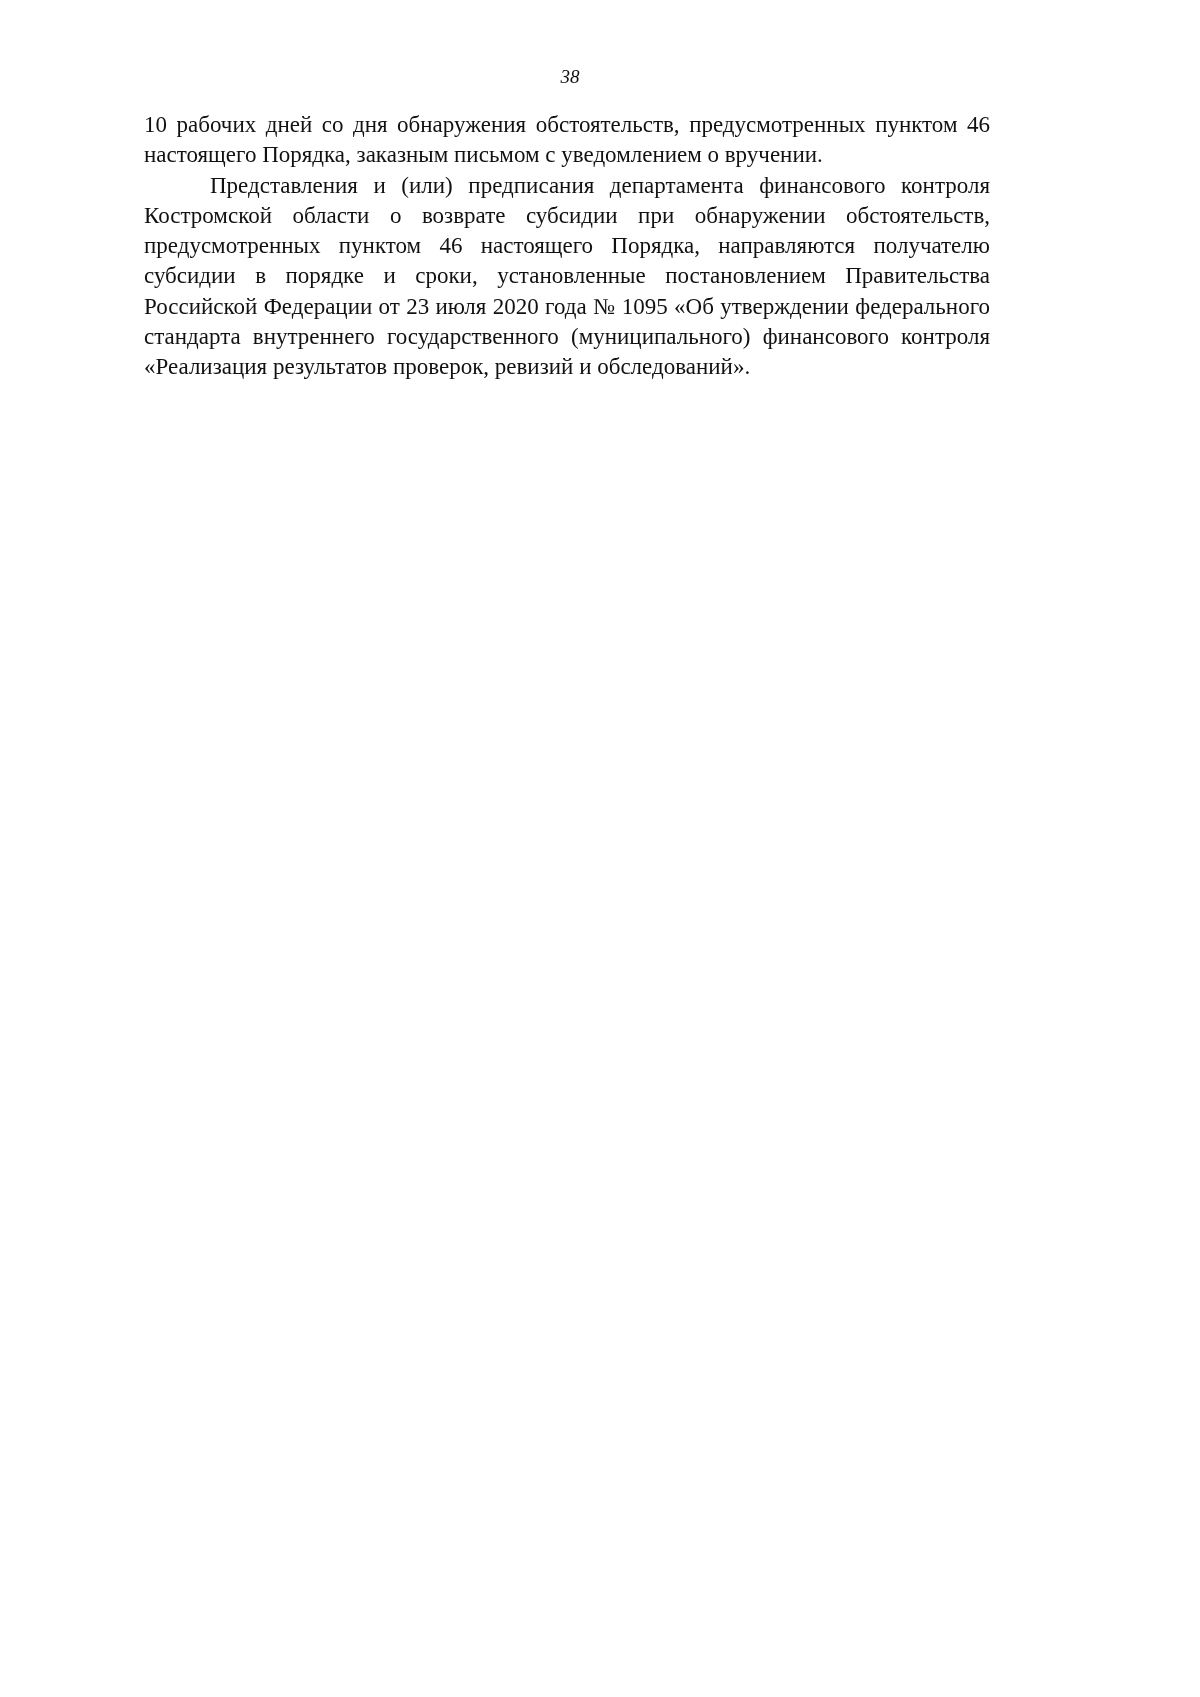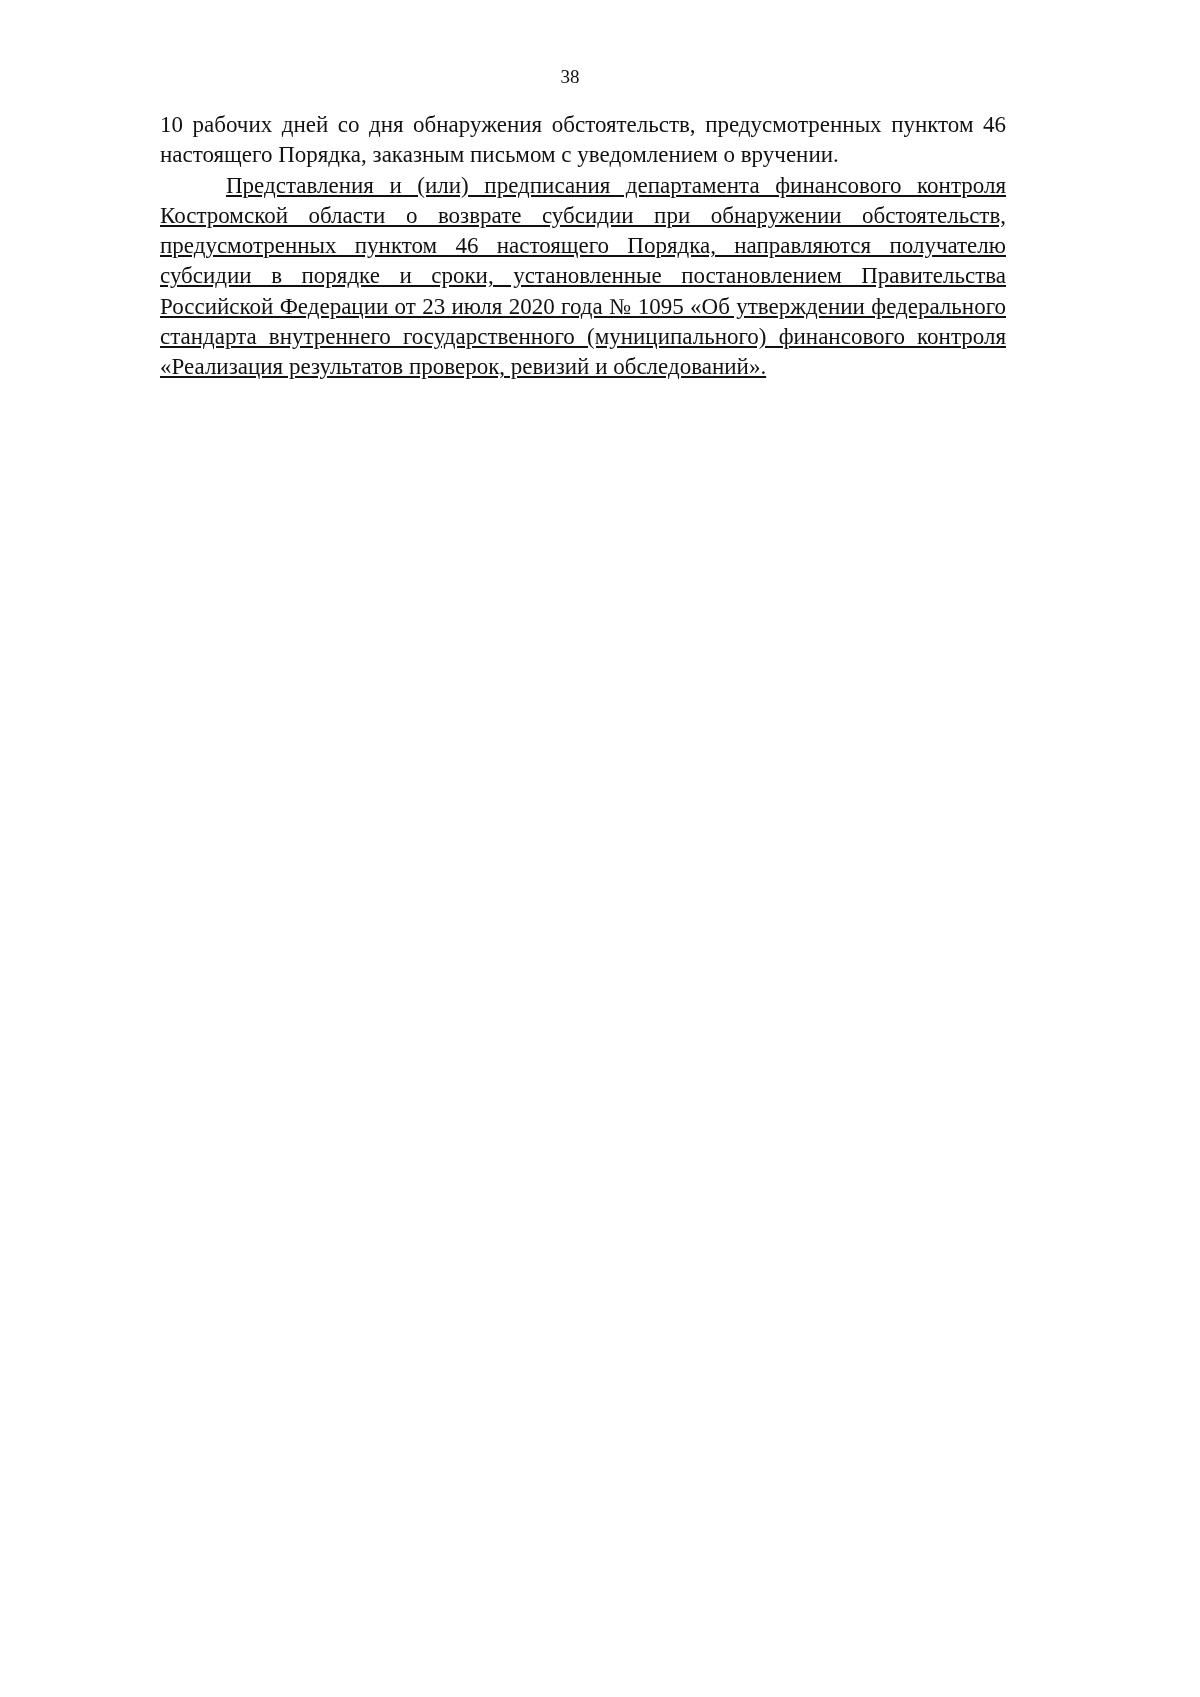--- a/index.html
+++ b/index.html
@@ -1,21 +1,21 @@
 <!DOCTYPE html>
 <html><head>
   <meta charset="utf-8">
   <style>
     html, body { margin:0; padding:0; background:#fff; }
     body { width:1200px; height:1697px; position:relative; overflow:hidden;
            font-family:"Liberation Serif", "DejaVu Serif", serif; color:#111; }
-    .page-number { position:absolute; top:66px; left:0; width:1140px; text-align:center; font-size:19px; }
-    .content { position:absolute; top:110px; left:160px; width:846px; font-size:23px; line-height:30.3px; }
+    .page-number { position:absolute; top:66px; left:0; width:1140px; text-align:center; font-size:19px;font-style:italic; }
+    .content { position:absolute; top:110px; left:144px; width:846px; font-size:23px; line-height:30.3px; }
     .content p { margin:0; text-align:justify; text-align-last:left; }
-    .content p.indent { text-indent:66px;text-decoration:underline; }
+    .content p.indent { text-indent:66px; }
   </style>
 </head>
 <body>
 
 <div class="page-number">38</div>
 
 <div class="content">
   <p>10 рабочих дней со дня обнаружения обстоятельств, предусмотренных пунктом 46 настоящего Порядка, заказным письмом с уведомлением о вручении.</p>
   <p class="indent">Представления и (или) предписания департамента финансового контроля Костромской области о возврате субсидии при обнаружении обстоятельств, предусмотренных пунктом 46 настоящего Порядка, направляются получателю субсидии в порядке и сроки, установленные постановлением Правительства Российской Федерации от 23 июля 2020 года № 1095 «Об утверждении федерального стандарта внутреннего государственного (муниципального) финансового контроля «Реализация результатов проверок, ревизий и обследований».</p>
 </div>

